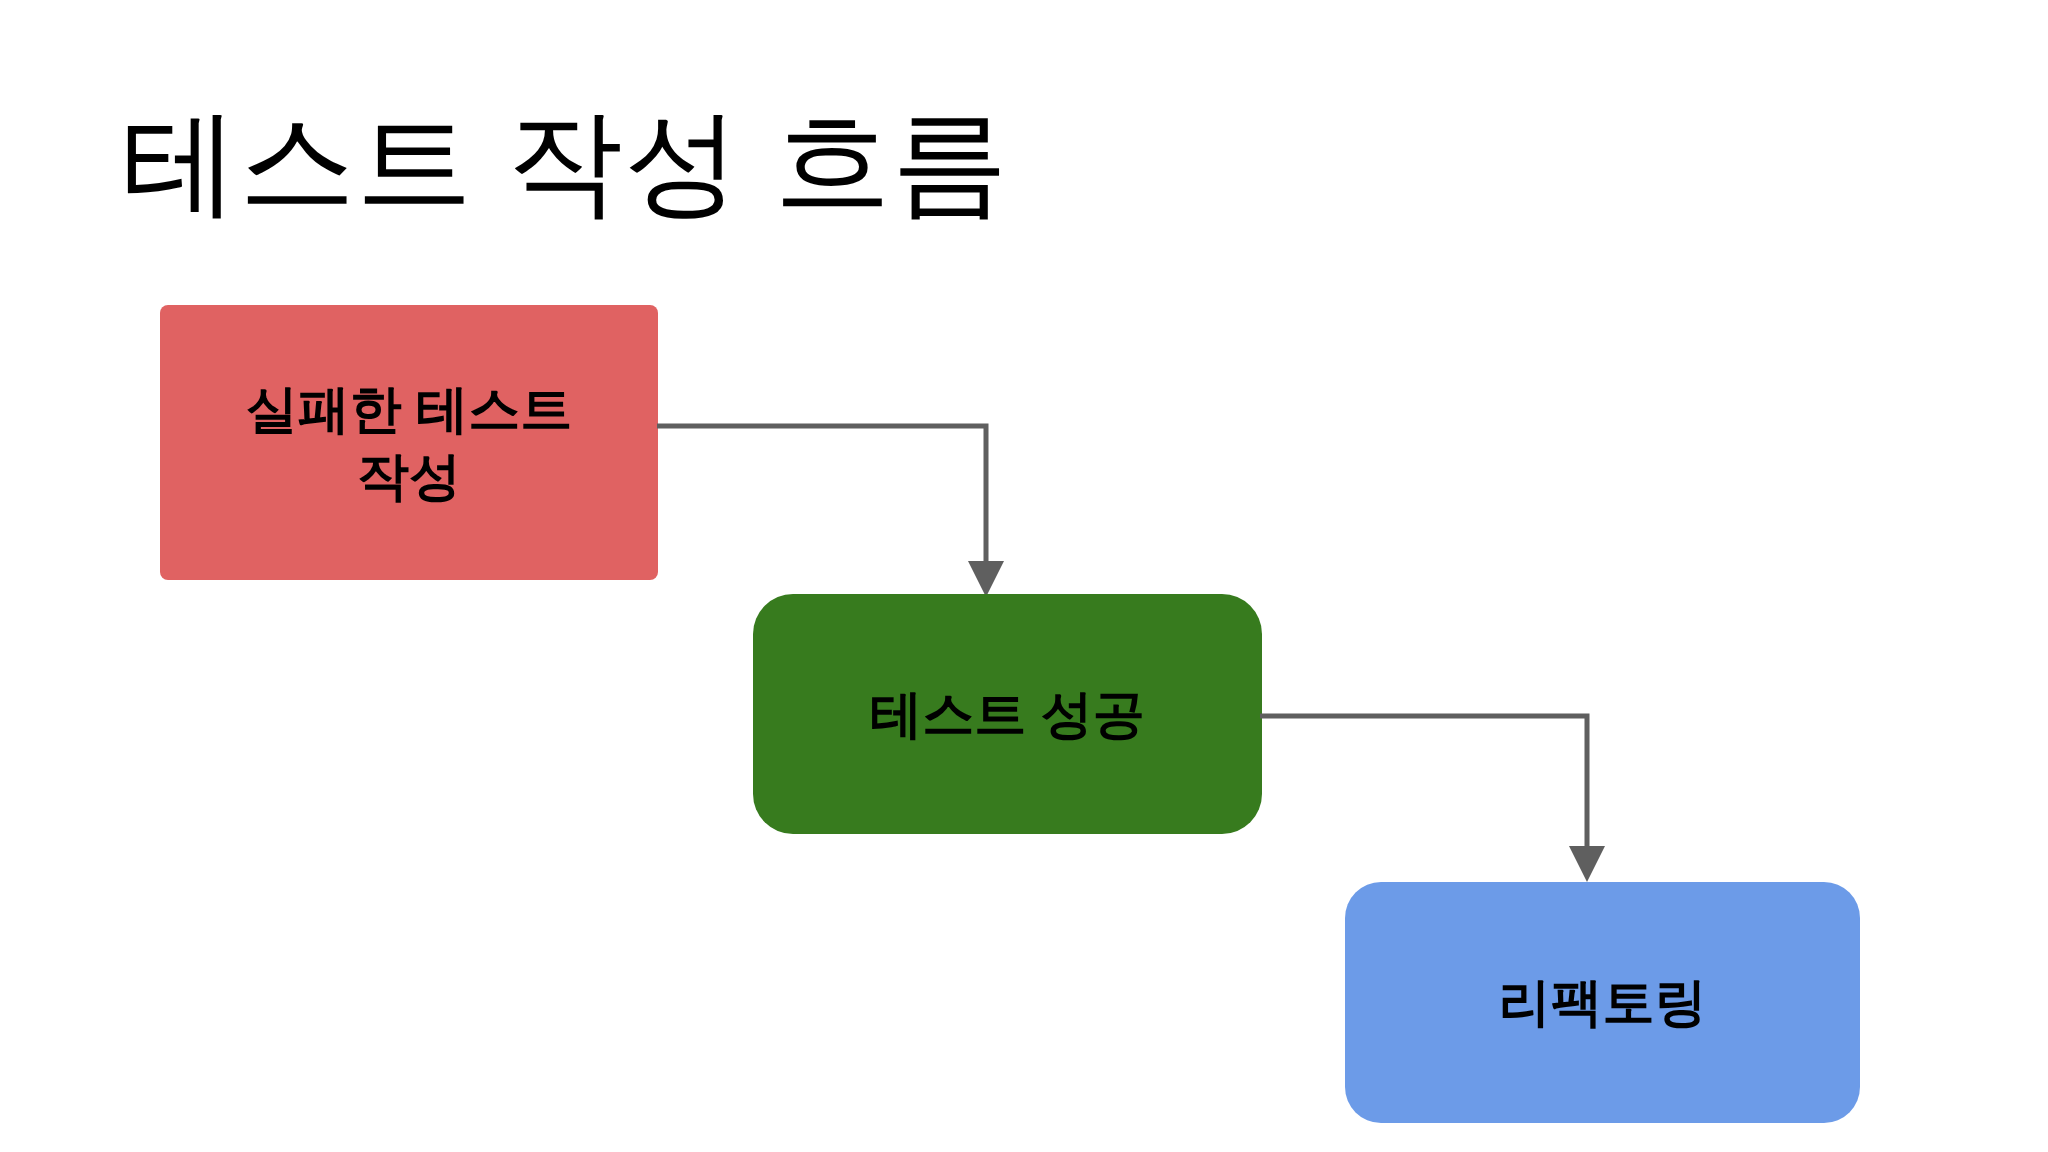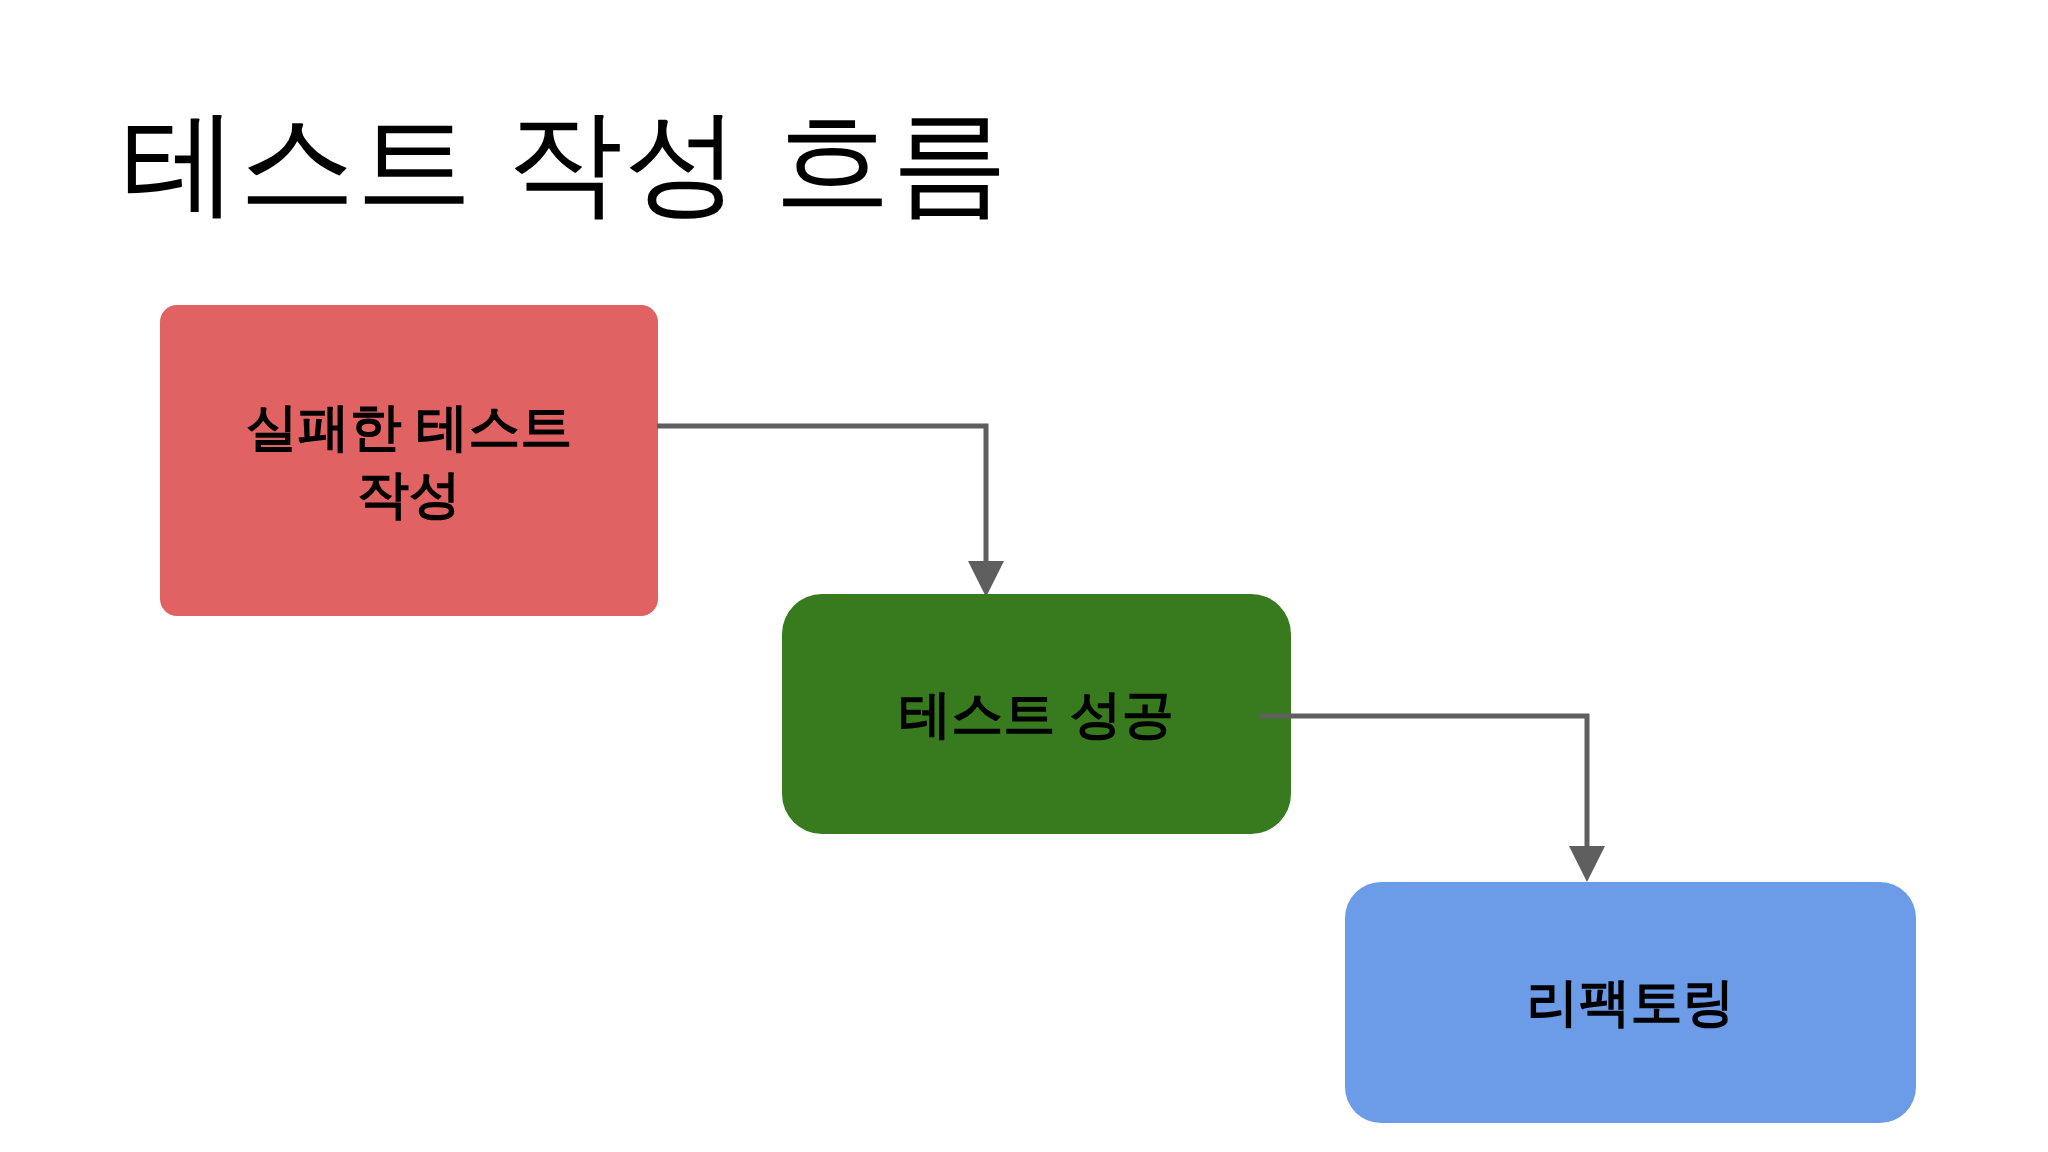--- a/index.html
+++ b/index.html
@@ -52,38 +52,38 @@
     padding: 0 18px;
     box-sizing: border-box;
     line-height: 1.28;
     white-space: pre-line;
   }
 
   #node-failing-test {
     left: 160px;
     top: 305px;
     width: 498px;
-    height: 311px;
+    height: 275px;
     background: #E06262;
-    border-radius: 17px;
+    border-radius: 8px;
     font-size: 52px;
   }
   #node-test-pass {
     left: 753px;
     top: 594px;
     width: 509px;
     height: 240px;
     background: #377B1E;
     border-radius: 40px;
     font-size: 52px;
   }
   #node-refactor {
     left: 1345px;
     top: 882px;
-    width: 571px;
+    width: 515px;
     height: 241px;
     background: #6C9BE8;
     border-radius: 36px;
     font-size: 52px;
   }
 
   
   .connector {
     position: absolute;
     overflow: visible;
@@ -126,21 +126,21 @@
   <div class="node" id="node-failing-test" style="background: rgb(224, 98, 98); color: rgb(0, 0, 0);">
     <span class="node-label">실패한 테스트
 작성</span>
   </div>
 
   <svg class="connector" id="connector-1" viewBox="0 0 350 210">
     <path class="conn-line" d="M 2 21 L 331 21 L 331 168" style="stroke: rgb(95, 95, 95);"></path>
     <polygon class="conn-head" points="331,192 313,156 349,156" style="fill: rgb(95, 95, 95);"></polygon>
   </svg>
 
-  <div class="node" id="node-test-pass" style="background: rgb(55, 123, 30); color: rgb(0, 0, 0); margin-left: 29px;">
+  <div class="node" id="node-test-pass" style="background: rgb(55, 123, 30); color: rgb(0, 0, 0);">
     <span class="node-label">테스트 성공</span>
   </div>
 
   <svg class="connector" id="connector-2" viewBox="0 0 348 205">
     <path class="conn-line" d="M 2 21 L 329 21 L 329 163" style="stroke: rgb(95, 95, 95);"></path>
     <polygon class="conn-head" points="329,187 311,151 347,151" style="fill: rgb(95, 95, 95);"></polygon>
   </svg>
 
   <div class="node" id="node-refactor" style="background: rgb(108, 155, 232); color: rgb(0, 0, 0);">
     <span class="node-label">리팩토링</span>

